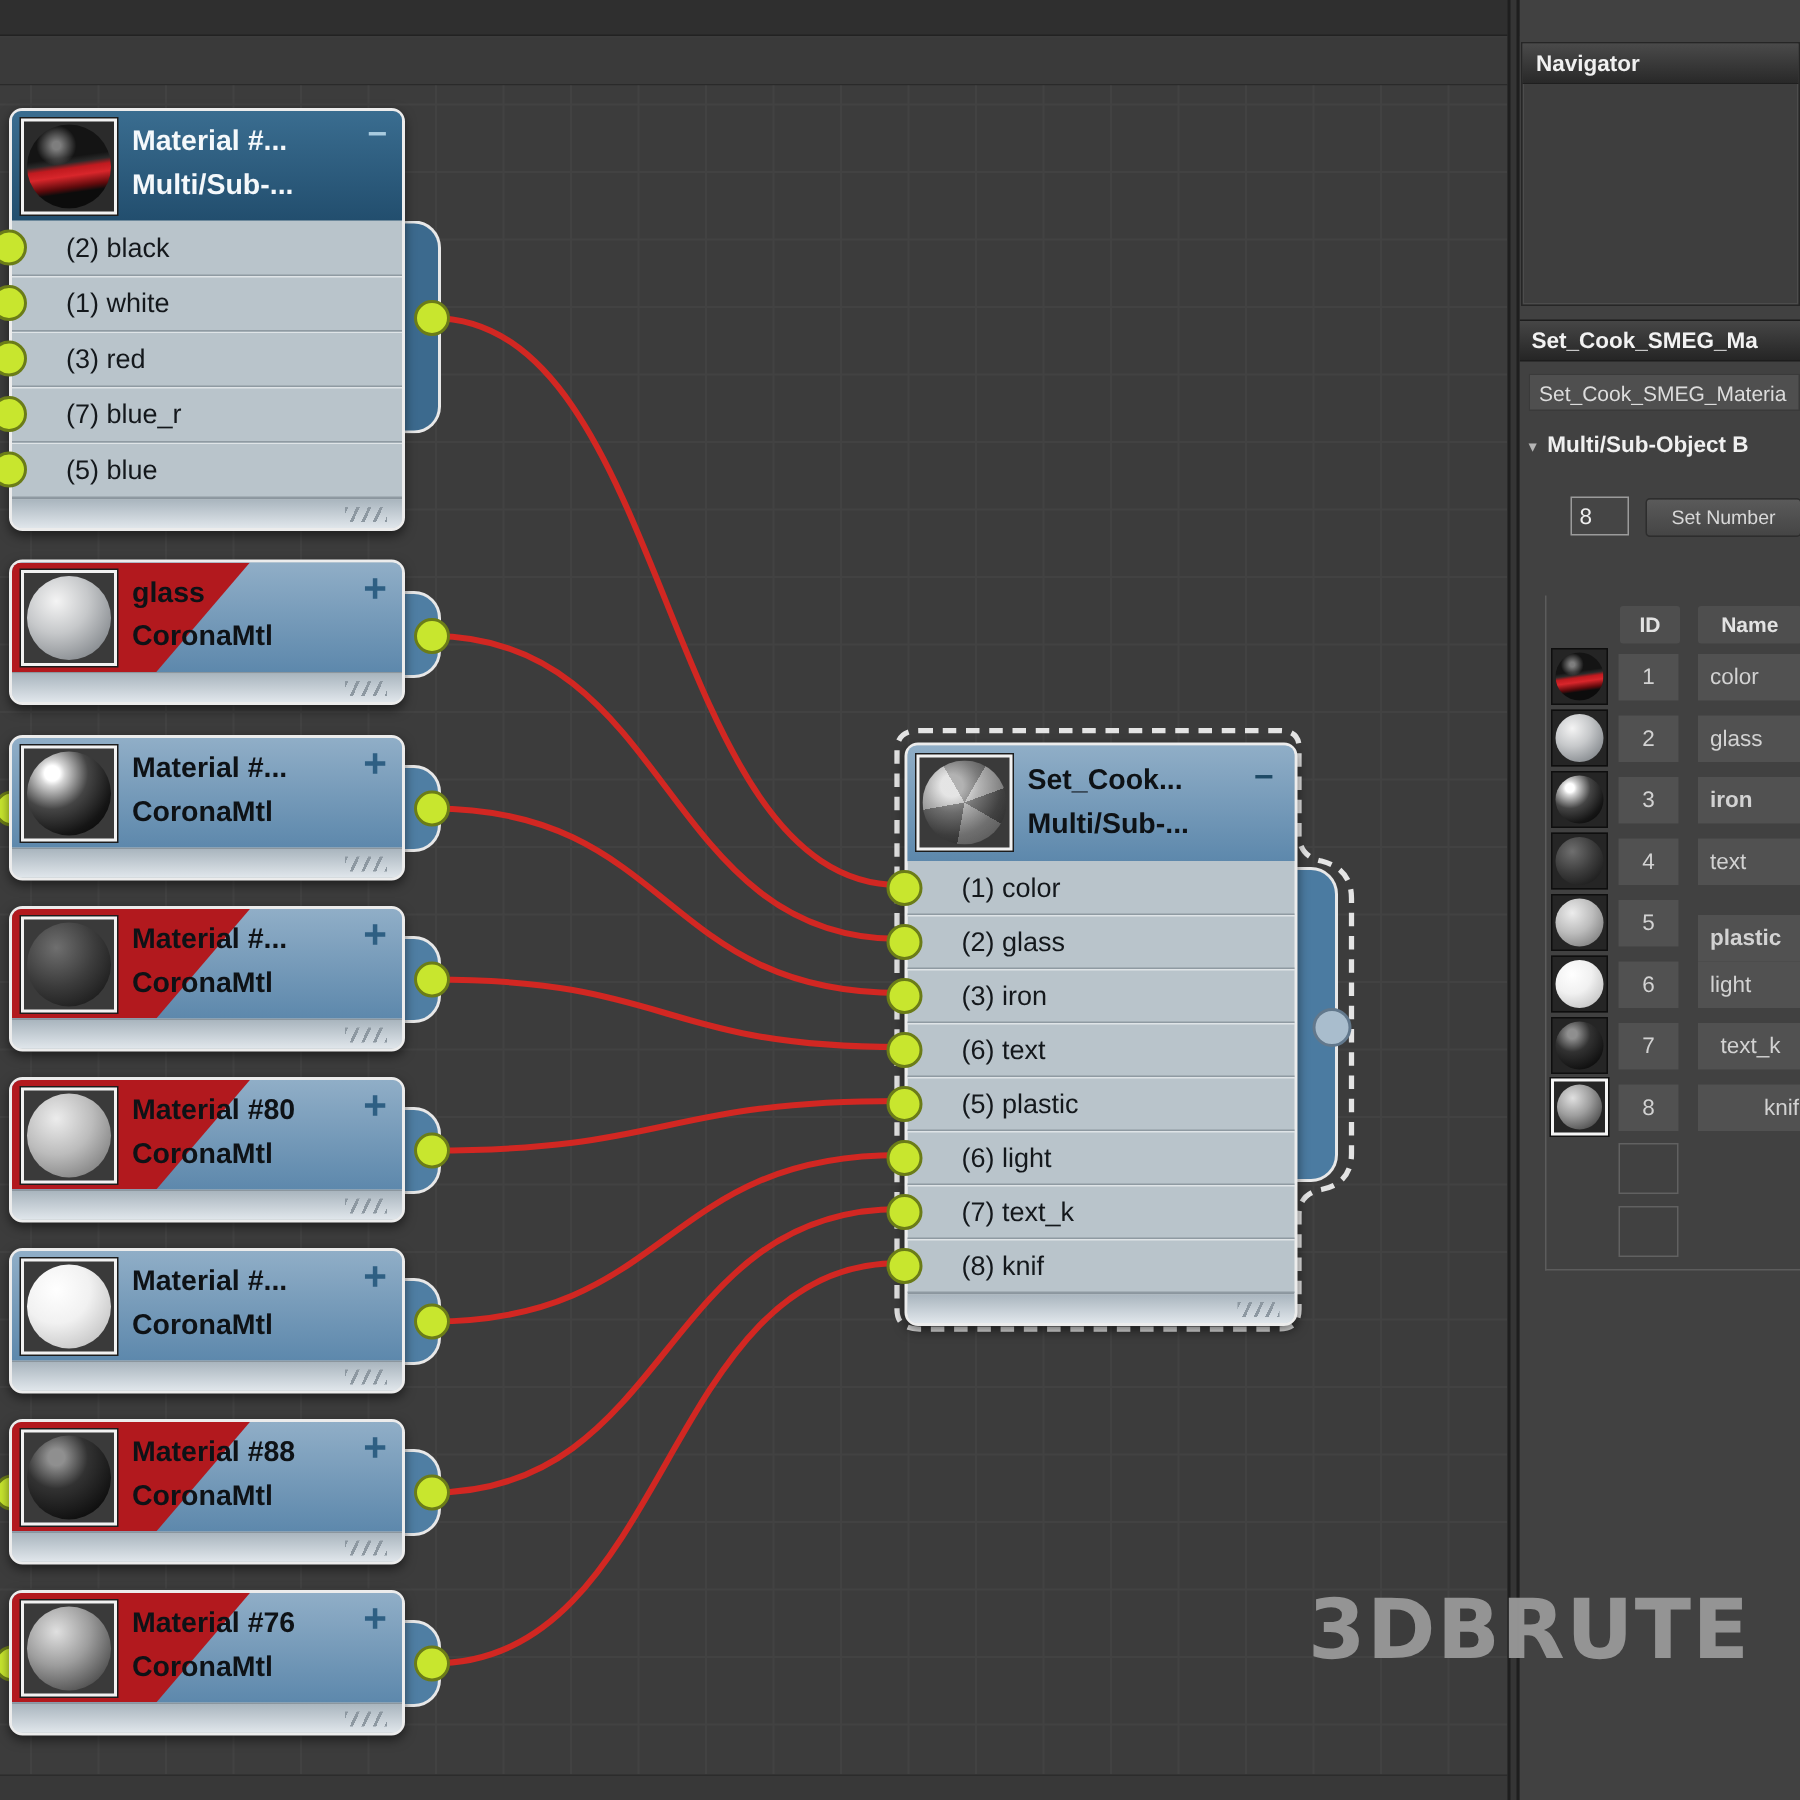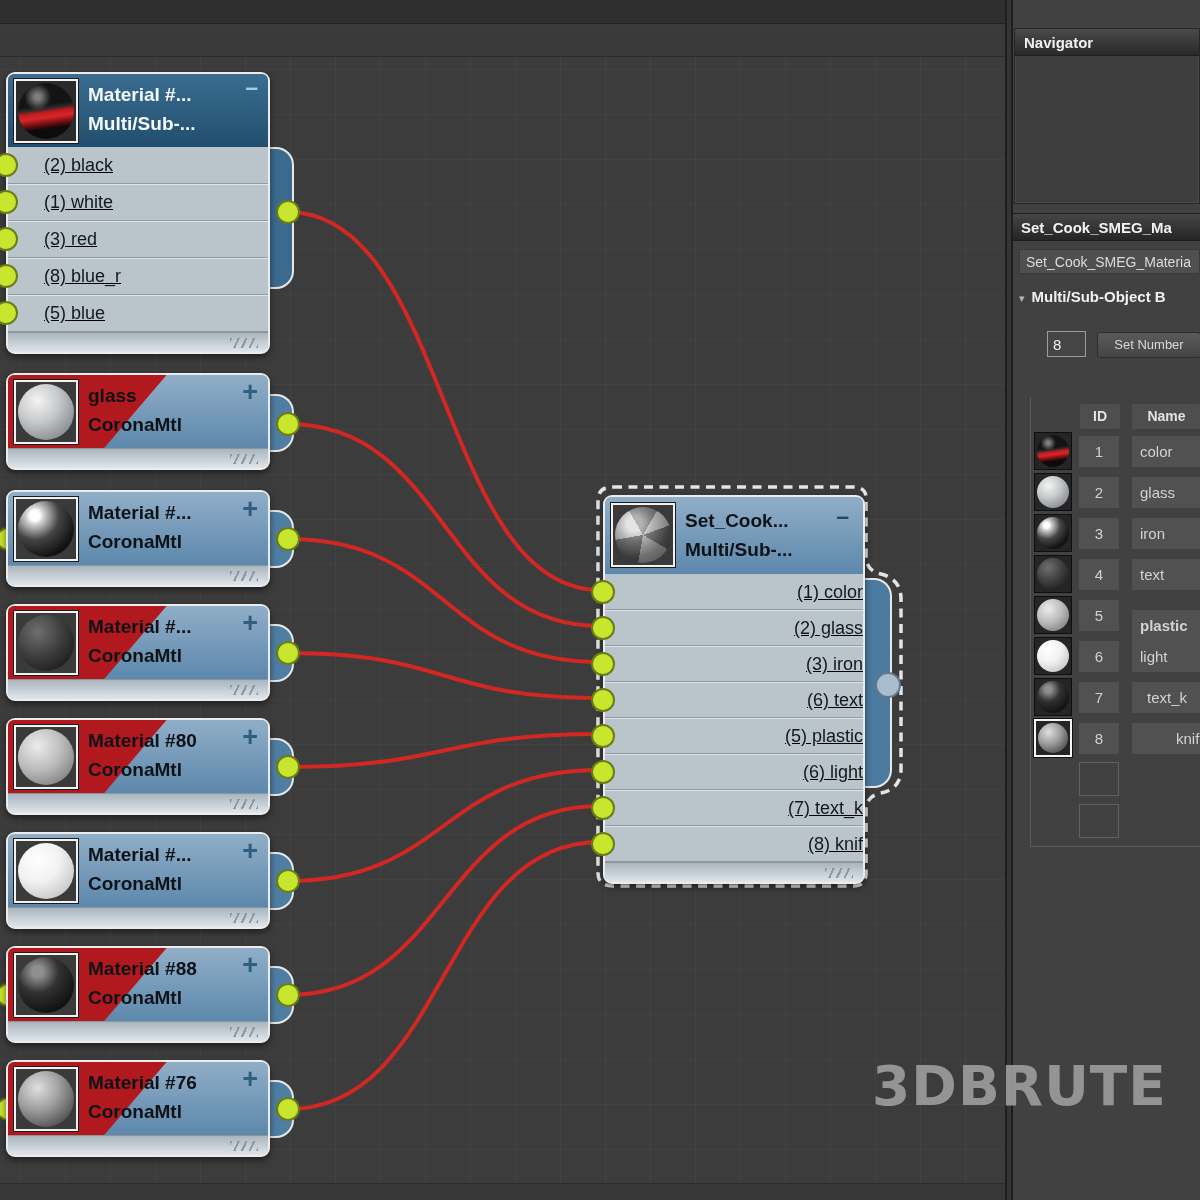--- a/index.html
+++ b/index.html
@@ -39,24 +39,24 @@
   .light-text .t1,.light-text .t2 { color:#f4f8fb; }
   .nbtn { position:absolute; right:10px; top:2px; z-index:2; font-weight:bold; cursor:default; }
   .plus  { font-size:27px; color:#2e5f83; }
   .minus-light { font-size:23px; color:#a9cbdf; top:0px; }
   .minus-dark  { font-size:23px; color:#1e4a66; top:0px; }
   .nfoot { position:relative; height:20px; border-top:1px solid #8b969e; border-radius:0 0 6px 6px;
            background:linear-gradient(180deg,#a9b5be,#e0e6eb); }
   .hatch { position:absolute; right:10px; bottom:4px; width:28px; height:10px;
            background:repeating-linear-gradient(115deg,#8d98a1 0 2px, transparent 2px 7px); }
   .slots { list-style:none; }
-  .slot { position:relative; border-bottom:1px solid #8f9aa2; box-shadow:0 1px 0 rgba(255,255,255,.55);text-decoration:underline; }
+  .slot { position:relative; border-bottom:1px solid #8f9aa2; box-shadow:0 1px 0 rgba(255,255,255,.55); }
   .slot-label { display:block; padding-left:36px; font-size:18px; color:#14181c; }
   .h37 .slot { height:37px; } .h37 .slot-label { line-height:37px; }
-  .h36 .slot { height:36px; } .h36 .slot-label { line-height:36px;text-align:right; }
+  .h36 .slot { height:36px; } .h36 .slot-label { line-height:36px; }
   .socket { position:absolute; width:24px; height:24px; border-radius:50%;
             background:#c8e62e; border:2px solid #6b7c18; }
   .slot .socket { left:-14px; top:50%; margin-top:-12px; z-index:6; }
   .out-tab { position:absolute; border:2px solid #e8e8e8; border-left:none;
              border-radius:0 18px 18px 0; z-index:2; }
   .abs-socket { position:absolute; z-index:4; }
   .half-socket { position:absolute; width:24px; height:24px; border-radius:50%;
             background:#c8e62e; border:2px solid #6b7c18; z-index:2; }
 
   
@@ -188,21 +188,21 @@
       <li class="slot">
           <span class="socket"></span>
           <span class="slot-label">(1) white</span>
         </li>
       <li class="slot">
           <span class="socket"></span>
           <span class="slot-label">(3) red</span>
         </li>
       <li class="slot">
           <span class="socket"></span>
-          <span class="slot-label">(8) blue_r</span>
+          <span class="slot-label">(7) blue_r</span>
         </li>
       <li class="slot">
           <span class="socket"></span>
           <span class="slot-label">(5) blue</span>
         </li>
     </ul>
     <div class="nfoot">
         <span class="hatch"></span>
       </div>
   </div>
@@ -400,21 +400,21 @@
       <div class="row-thumb" style="top:76px;">
           <div class="sphere sp-glass"></div>
         </div>
       <div class="cell id" style="top:80px;">2</div>
       <div class="cell nm" style="top:80px;">glass</div>
 
       <div class="row-thumb" style="top:117px;">
           <div class="sphere sp-chrome"></div>
         </div>
       <div class="cell id" style="top:121px;">3</div>
-      <div class="cell nm" style="top:121px;">iron</div>
+      <div class="cell nm" style="top:121px;font-weight:bold;">iron</div>
 
       <div class="row-thumb" style="top:158px;">
           <div class="sphere sp-dark"></div>
         </div>
       <div class="cell id" style="top:162px;">4</div>
       <div class="cell nm" style="top:162px;">text</div>
 
       <div class="row-thumb" style="top:199px;">
           <div class="sphere sp-gray"></div>
         </div>

